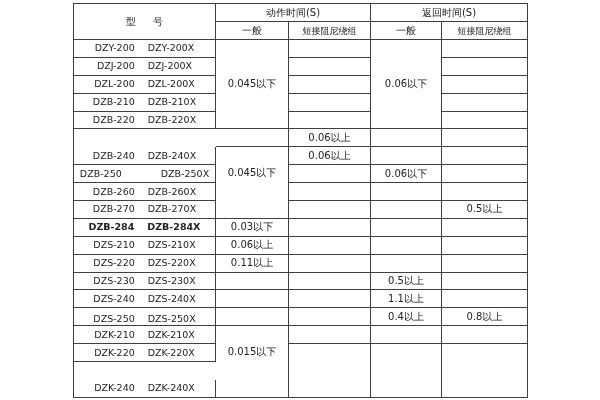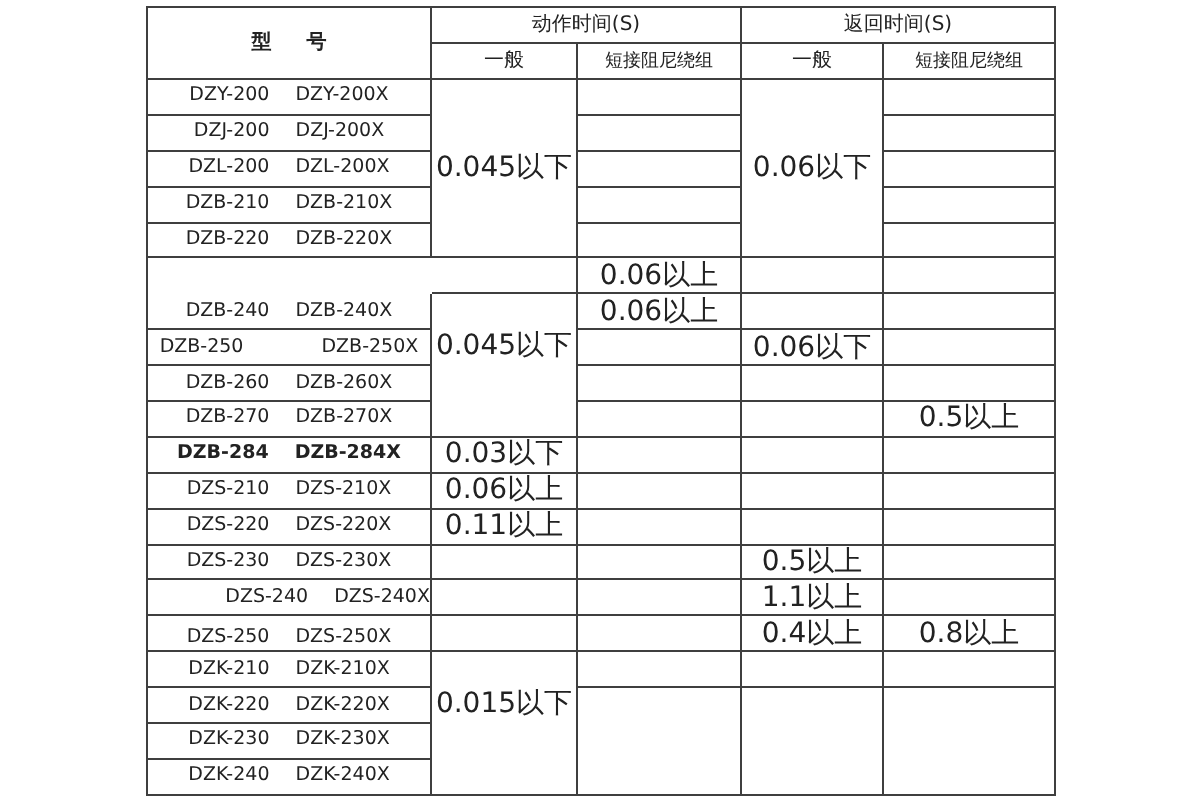--- a/index.html
+++ b/index.html
@@ -21,23 +21,23 @@
     border-right:1px solid #3f3f3f;
     border-bottom:1px solid #3f3f3f;
     display:flex;align-items:center;justify-content:center;
     font-size:10px;line-height:12px;
     box-sizing:border-box;
     white-space:nowrap;
     overflow:hidden;
   }
   .hdr{font-size:10px;}
   .hdr-small{font-size:9px;}
-  .hdr-model{letter-spacing:7px;text-indent:7px;font-weight:bold;}
+  .hdr-model{letter-spacing:7px;text-indent:7px;}
   .model-cell{gap:13px;font-size:9.5px;}
-  .value-cell{font-size:14px;}
+  .value-cell{font-size:10px;}
   .bias-top{align-items:flex-start;padding-top:20px;}
 </style>
 </head>
 <body>
 
 <div class="spec-table">
   <div class="cell hdr hdr-model" style="grid-column:1;grid-row:1 / span 2;">型 号</div>
   <div class="cell hdr" style="grid-column:2 / span 2;grid-row:1;">动作时间(S)</div>
   <div class="cell hdr" style="grid-column:4 / span 2;grid-row:1;">返回时间(S)</div>
   <div class="cell hdr" style="grid-column:2;grid-row:2;">一般</div>
@@ -90,39 +90,35 @@
       <span>DZS-210X</span>
     </div>
     <div class="cell model-cell" style="grid-area: 15 / 1;">
       <span>DZS-220</span>
       <span>DZS-220X</span>
     </div>
     <div class="cell model-cell" style="grid-area: 16 / 1;">
       <span>DZS-230</span>
       <span>DZS-230X</span>
     </div>
-    <div class="cell model-cell" style="grid-area: 17 / 1; justify-content: flex-end;">
+    <div class="cell model-cell" style="grid-area: 17 / 1;">
       <span>DZS-240</span>
       <span>DZS-240X</span>
     </div>
     <div class="cell model-cell" style="grid-area: 18 / 1; align-items: flex-end;">
       <span>DZS-250</span>
       <span>DZS-250X</span>
     </div>
     <div class="cell model-cell" style="grid-area: 19 / 1;">
       <span>DZK-210</span>
       <span>DZK-210X</span>
     </div>
     <div class="cell model-cell" style="grid-area: 20 / 1;">
       <span>DZK-220</span>
       <span>DZK-220X</span>
-    </div>
-    <div class="cell model-cell" style="grid-area: 21 / 1;">
-      <span>DZK-230</span>
-      <span>DZK-230X</span>
     </div>
     <div class="cell model-cell" style="grid-area: 22 / 1;">
       <span>DZK-240</span>
       <span>DZK-240X</span>
     </div>
     <div class="cell value-cell" style="grid-area: 3 / 2 / span 5;">0.045以下</div>
     <div class="cell value-cell" style="grid-area: 8 / 2 / span 1;"></div>
     <div class="cell value-cell bias-top" style="grid-area: 9 / 2 / span 4;">0.045以下</div>
     <div class="cell value-cell" style="grid-area: 13 / 2 / span 1;">0.03以下</div>
     <div class="cell value-cell" style="grid-area: 14 / 2 / span 1;">0.06以上</div>

